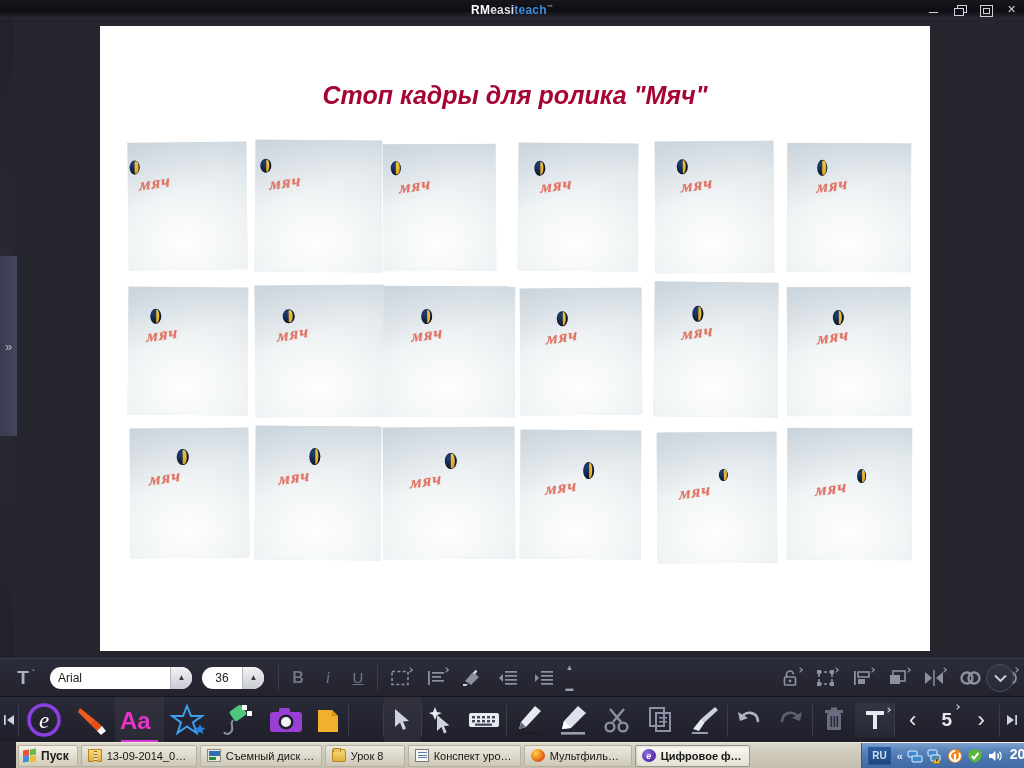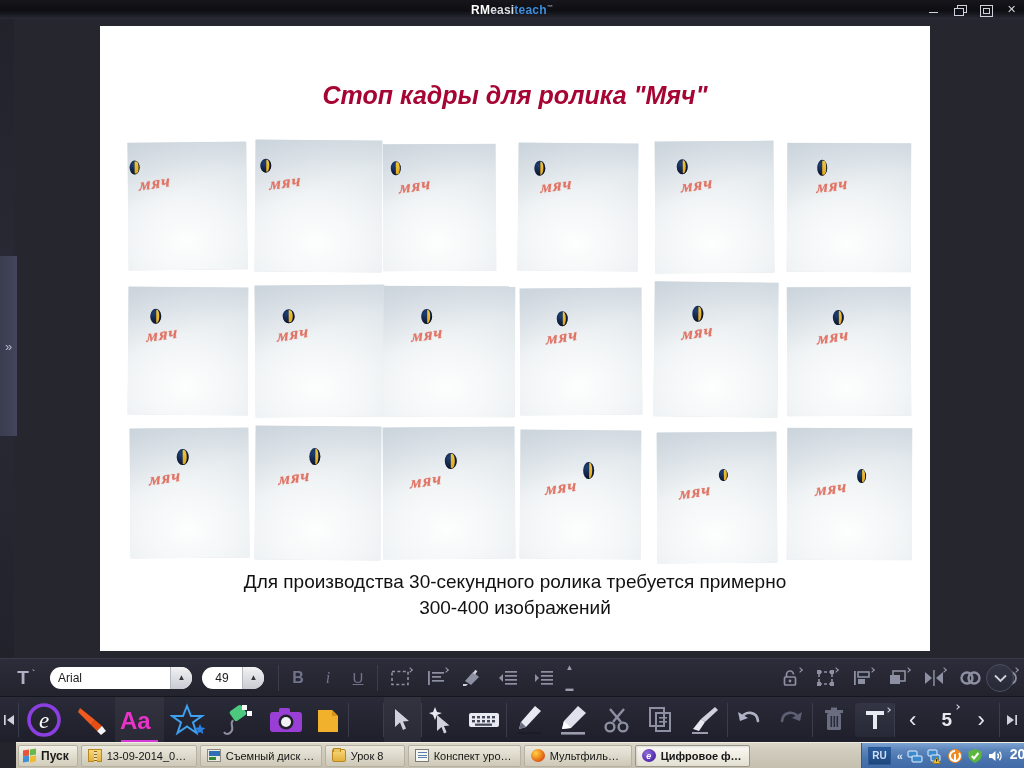--- a/index.html
+++ b/index.html
@@ -359,40 +359,36 @@
           <div class="word" style="left: 22px; top: 50px;">мяч</div>
           <div class="ball" style="left: 62px; top: 37px; width: 9px; height: 12px;"></div>
         </div>
         <div class="photo" style="left: 687px; top: 298px; width: 125px; height: 132px; transform: rotate(0.3deg);">
           <div class="paper"></div>
           <div class="word" style="left: 28px; top: 51px;">мяч</div>
           <div class="ball" style="left: 70px; top: 41px; width: 9px; height: 14px;"></div>
         </div>
       </div>
 
-    <div id="slide-caption">
-      <span>Для производства 30-секундного ролика требуется примерно</span><br>
-      <span>300-400 изображений</span>
-    </div>
   </div>
 </div>
 
 <div id="fmtbar">
   <div class="tool" id="tfmt">
     <span>T</span>
     <span class="tick">`</span>
   </div>
 
   <div class="combo" id="fontcombo">
     <div class="val">Arial</div>
     <div class="spin">▲</div>
   </div>
 
   <div class="combo" id="sizecombo">
-    <div class="val" style="text-align:center">49</div>
+    <div class="val" style="text-align:center">36</div>
     <div class="spin">▲</div>
   </div>
 
   <div class="fsep" style="margin-left:14px"></div>
 
   <div class="tool btxt dim">B</div>
   <div class="tool itxt dim">i</div>
   <div class="tool utxt dim">U</div>
 
   <div class="fsep"></div>

